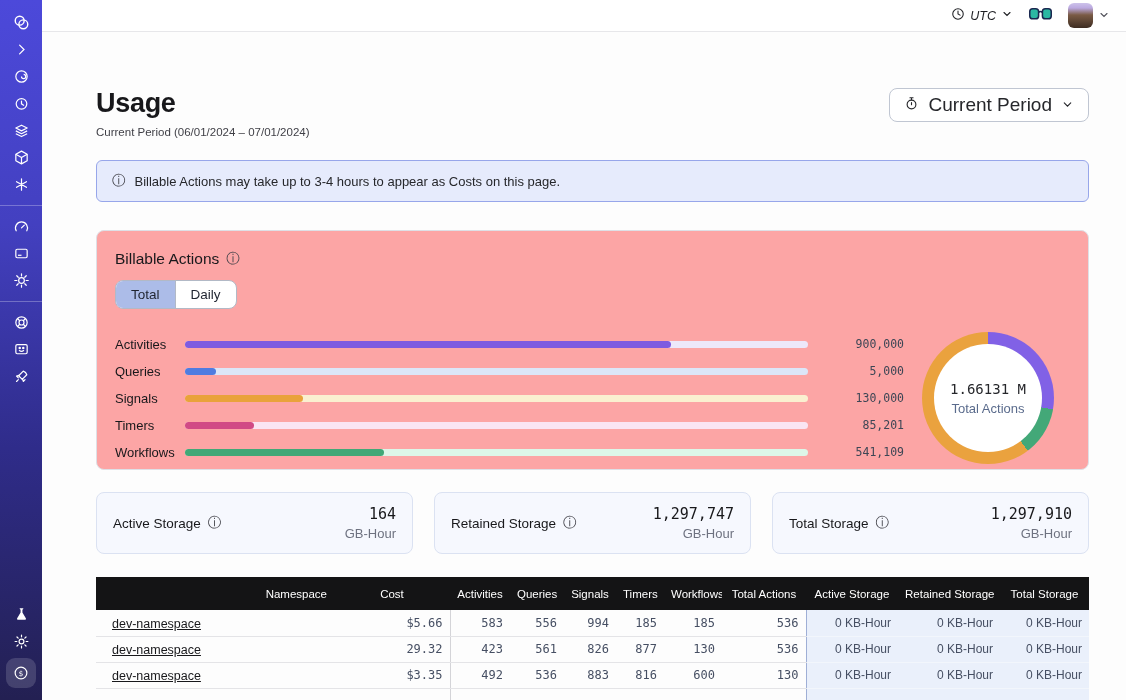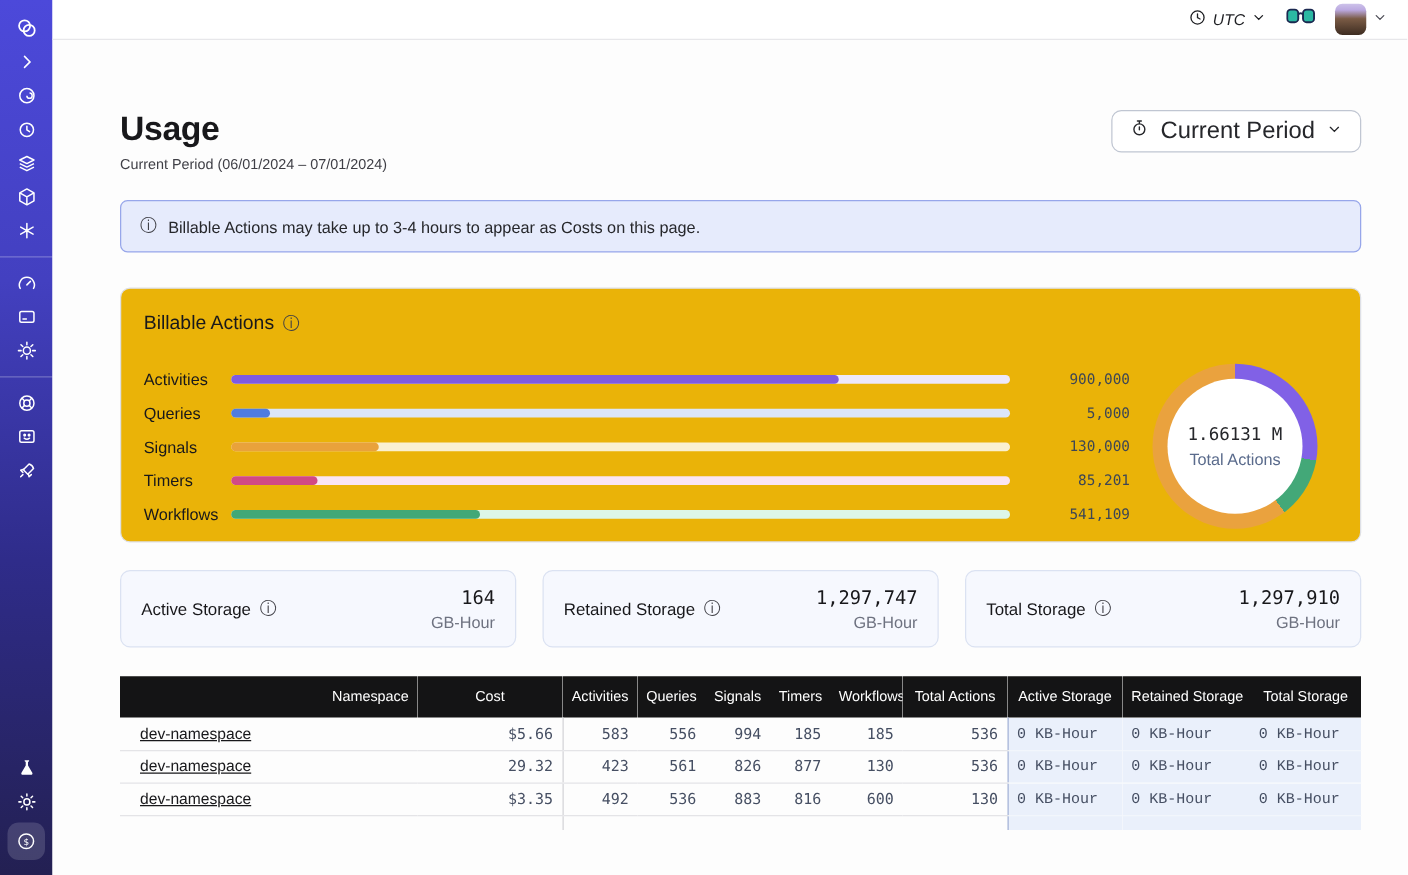--- a/index.html
+++ b/index.html
@@ -49,21 +49,21 @@
   }
 
   .banner {
     margin-top:22px; height:42px; background:#E6EBFC; border:1px solid #97A6EA; border-radius:6px;
     display:flex; align-items:center; gap:9px; padding:0 15px; font-size:13px; color:#26272B;
   }
   .info-glyph { font-size:13.5px; color:#3F3F46; line-height:1; }
 
   
   .card {
-    margin-top:28px; height:204px; background:#eab308; border:1px solid #DEE0E6; border-radius:8px;
+    margin-top:28px; height:240px; background:#fca5a5; border:1px solid #DEE0E6; border-radius:8px;
     padding:19px 16px 16px 18px;
   }
   .billable-title { display:flex; align-items:center; gap:7px; font-size:15.5px; color:#18181B; }
   .tabs { margin-top:12px; display:inline-flex; border:1px solid #B2B9C6; border-radius:8px; overflow:hidden; background:#fff; }
   .tab { padding:6px 15px; font-size:13.5px; color:#1F2430; cursor:pointer; }
   .tab.active { background:#ACBCE8; }
   .tab + .tab { border-left:1px solid #B2B9C6; }
 
   .chart-row { display:flex; align-items:center; margin-top:23px; }
   .bars { flex:1; display:flex; flex-direction:column; gap:12px; }
@@ -100,22 +100,22 @@
     height:33px; padding:0 7px; white-space:nowrap; overflow:hidden;
   }
   th.th-ns { text-align:right; padding-left:16px; }
   th.th-num, th.th-storage { text-align:center; }
   tbody td { height:26px; border-bottom:1px solid #E4E4E7; padding:0 7px; white-space:nowrap; overflow:hidden; }
   td.ns { padding-left:16px; }
   td.ns a { color:#18181B; text-decoration:underline; font-size:12.5px; cursor:pointer; }
   td.num { font-family:"DejaVu Sans Mono", monospace; font-size:12px; color:#464F63; text-align:right; }
   td.first-num { border-left:1px solid #D4D4D8; }
   td.storage-cell {
-    background:#EAF0FB; font-family:Liberation Mono, monospace; font-size:12px;
-    color:#464F63; text-align:left; border-bottom:1px solid #F2F6FC;
+    background:#EAF0FB; font-family:Liberation Sans, sans-serif; font-size:12px;
+    color:#464F63; text-align:right; border-bottom:1px solid #F2F6FC;
   }
   td.first-storage { border-left:1px solid #9FAFD6; }
   tr.partial td { height:12px; border-bottom:none; }
 </style>
 </head>
 <body>
 
 <div class="app">
 
   <aside class="sidebar">
@@ -268,20 +268,24 @@
 
       <div class="banner">
         <span class="info-glyph">ⓘ</span>
         <span>Billable Actions may take up to 3-4 hours to appear as Costs on this page.</span>
       </div>
 
       <section class="card">
         <div class="billable-title">
           <span>Billable Actions</span>
           <span class="info-glyph">ⓘ</span>
+        </div>
+        <div class="tabs">
+          <div class="tab active">Total</div>
+          <div class="tab">Daily</div>
         </div>
         <div class="chart-row">
           <div class="bars">
               <div class="bar-row">
                 <div class="bar-label">Activities</div>
                 <div class="bar-track" style="background:#EDE8FA">
                   <div class="bar-fill" style="width:78%;background:#7E5BE0"></div>
                 </div>
                 <div class="bar-value">900,000</div>
               </div>

